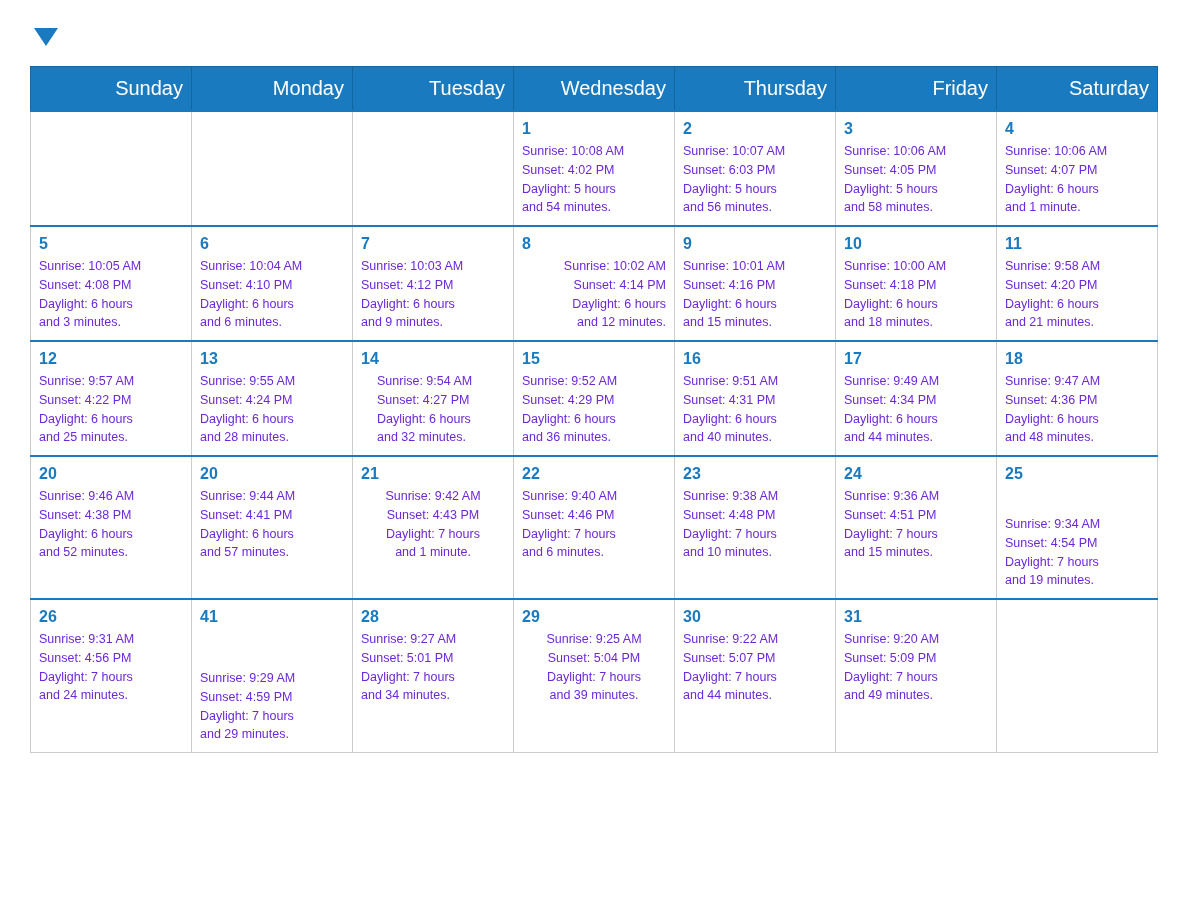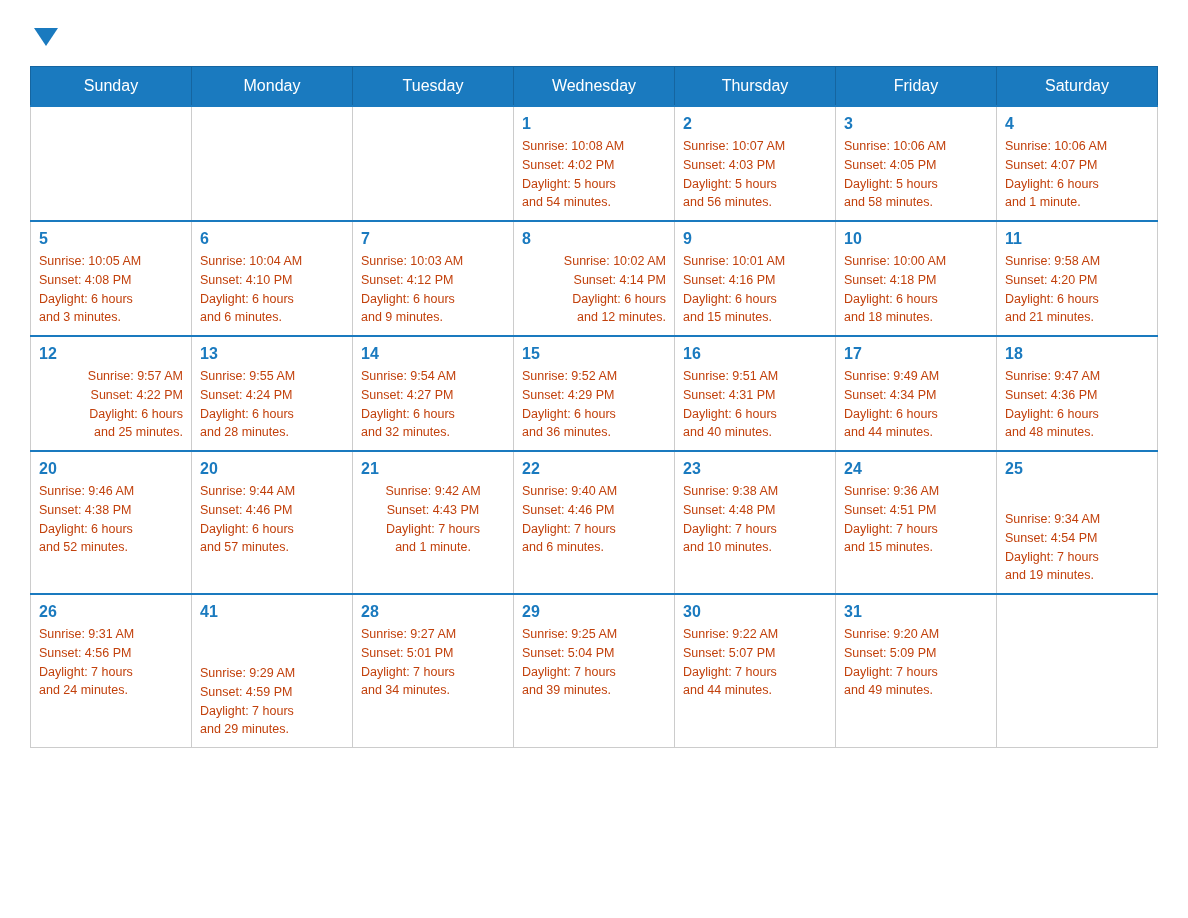--- a/index.html
+++ b/index.html
@@ -52,44 +52,44 @@
       color: #444;
     }
     .calendar {
       width: 100%;
       border-collapse: collapse;
       border: 1px solid #ccc;
     }
     .calendar thead tr th {
       background-color: #1a7abf;
       color: #fff;
-      font-size: 16px;
+      font-size: 20px;
       font-weight: normal;
       padding: 10px 8px;
-      text-align: center;
+      text-align: right;
       border: 1px solid #1565a0;
     }
     .calendar tbody tr td {
       vertical-align: top;
       padding: 8px;
       border: 1px solid #ccc;
       width: 14.28%;
       min-height: 100px;
       font-size: 13px;
       color: #222;
     }
     .day-number {
       font-size: 16px;
       font-weight: bold;
       color: #1a7abf;
       margin-bottom: 4px;
     }
     .day-info {
       font-size: 12.5px;
-      color: #c2410c;
+      color: #6d28d9;
       line-height: 1.5;
     }
     .empty-cell {
       background: #fff;
     }
     .calendar tbody tr {
       border-top: 2px solid #1a7abf;
     }
   </style>
 </head>
@@ -128,21 +128,21 @@
         <td>
           <div class="day-number">1</div>
           <div class="day-info" style="white-space: pre-line;">Sunrise: 10:08 AM
 Sunset: 4:02 PM
 Daylight: 5 hours
 and 54 minutes.</div>
         </td>
         <td>
           <div class="day-number">2</div>
           <div class="day-info" style="white-space: pre-line;">Sunrise: 10:07 AM
-Sunset: 4:03 PM
+Sunset: 6:03 PM
 Daylight: 5 hours
 and 56 minutes.</div>
         </td>
         <td>
           <div class="day-number">3</div>
           <div class="day-info" style="white-space: pre-line;">Sunrise: 10:06 AM
 Sunset: 4:05 PM
 Daylight: 5 hours
 and 58 minutes.</div>
         </td>
@@ -201,35 +201,35 @@
           <div class="day-number">11</div>
           <div class="day-info" style="white-space: pre-line;">Sunrise: 9:58 AM
 Sunset: 4:20 PM
 Daylight: 6 hours
 and 21 minutes.</div>
         </td>
       </tr>
       <tr>
         <td>
           <div class="day-number">12</div>
-          <div class="day-info" style="white-space: pre-line; text-align: right;">Sunrise: 9:57 AM
+          <div class="day-info" style="white-space: pre-line;">Sunrise: 9:57 AM
 Sunset: 4:22 PM
 Daylight: 6 hours
 and 25 minutes.</div>
         </td>
         <td>
           <div class="day-number">13</div>
           <div class="day-info" style="white-space: pre-line;">Sunrise: 9:55 AM
 Sunset: 4:24 PM
 Daylight: 6 hours
 and 28 minutes.</div>
         </td>
         <td>
           <div class="day-number">14</div>
-          <div class="day-info" style="white-space: pre-line;">Sunrise: 9:54 AM
+          <div class="day-info" style="white-space: pre-line; margin-left: 16px;">Sunrise: 9:54 AM
 Sunset: 4:27 PM
 Daylight: 6 hours
 and 32 minutes.</div>
         </td>
         <td>
           <div class="day-number">15</div>
           <div class="day-info" style="white-space: pre-line;">Sunrise: 9:52 AM
 Sunset: 4:29 PM
 Daylight: 6 hours
 and 36 minutes.</div>
@@ -260,21 +260,21 @@
         <td>
           <div class="day-number">20</div>
           <div class="day-info" style="white-space: pre-line;">Sunrise: 9:46 AM
 Sunset: 4:38 PM
 Daylight: 6 hours
 and 52 minutes.</div>
         </td>
         <td>
           <div class="day-number">20</div>
           <div class="day-info" style="white-space: pre-line;">Sunrise: 9:44 AM
-Sunset: 4:46 PM
+Sunset: 4:41 PM
 Daylight: 6 hours
 and 57 minutes.</div>
         </td>
         <td>
           <div class="day-number">21</div>
           <div class="day-info" style="white-space: pre-line; text-align: center;">Sunrise: 9:42 AM
 Sunset: 4:43 PM
 Daylight: 7 hours
 and 1 minute.</div>
         </td>
@@ -324,21 +324,21 @@
         </td>
         <td>
           <div class="day-number">28</div>
           <div class="day-info" style="white-space: pre-line;">Sunrise: 9:27 AM
 Sunset: 5:01 PM
 Daylight: 7 hours
 and 34 minutes.</div>
         </td>
         <td>
           <div class="day-number">29</div>
-          <div class="day-info" style="white-space: pre-line;">Sunrise: 9:25 AM
+          <div class="day-info" style="white-space: pre-line; text-align: center;">Sunrise: 9:25 AM
 Sunset: 5:04 PM
 Daylight: 7 hours
 and 39 minutes.</div>
         </td>
         <td>
           <div class="day-number">30</div>
           <div class="day-info" style="white-space: pre-line;">Sunrise: 9:22 AM
 Sunset: 5:07 PM
 Daylight: 7 hours
 and 44 minutes.</div>

